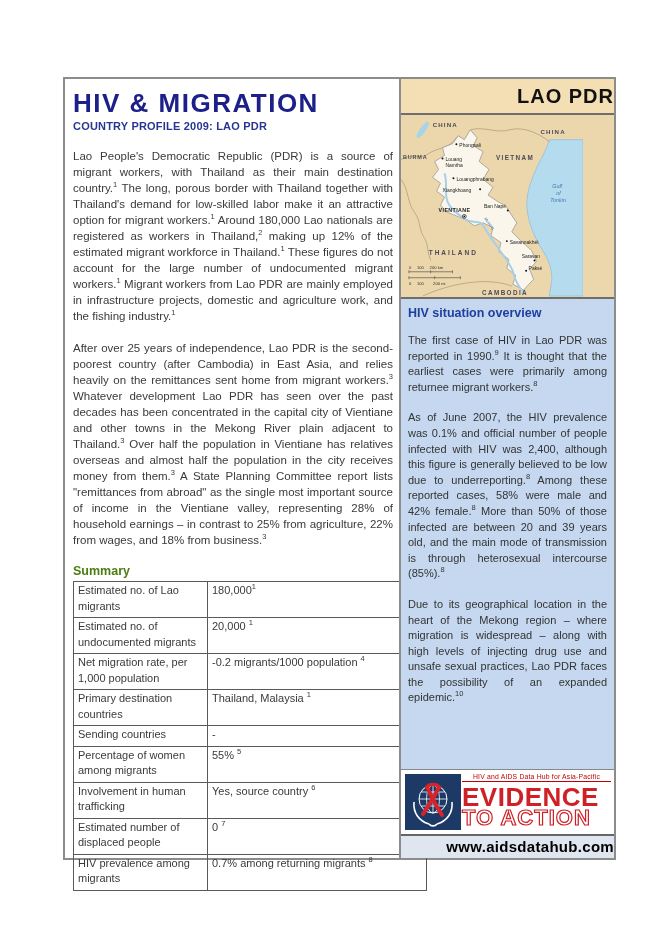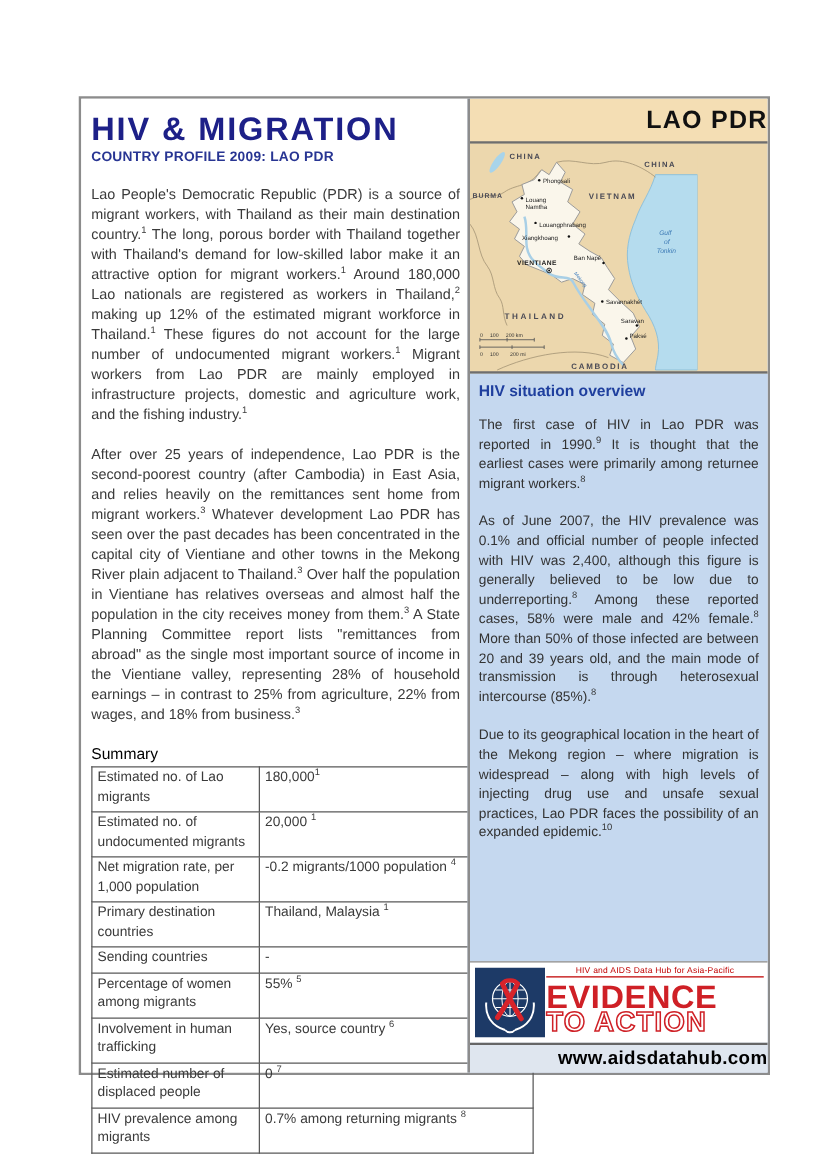--- a/index.html
+++ b/index.html
@@ -5,36 +5,36 @@
   html,body{margin:0;padding:0;}
   body{
     width:664px;height:940px;background:#ffffff;position:relative;
     font-family:"Liberation Sans",sans-serif;color:#3a3a3a;
   }
   .page{
     position:absolute;left:63px;top:77px;width:549px;height:779px;
     border:2px solid #8c8c8c;display:flex;background:#fff;box-sizing:content-box;
   }
   
-  .left-col{width:309px;box-sizing:border-box;padding:6px 6px 0 6px;background:#fff;}
+  .left-col{width:334px;box-sizing:border-box;padding:6px 6px 0 6px;background:#fff;}
   .doc-title{
     font-size:26px;font-weight:bold;color:#1d2088;letter-spacing:1.5px;
     margin:4px 0 0 2px;line-height:28px;
   }
   .doc-subtitle{
     font-size:11px;font-weight:bold;color:#283593;letter-spacing:.2px;
     margin:3px 0 16px 2px;
   }
   .body-par{
     font-size:11.5px;line-height:16px;text-align:justify;color:#3a3a3a;
     margin:0 0 16px 2px;
   }
   sup{font-size:7.5px;line-height:0;vertical-align:super;}
   .summary-heading{
-    font-size:12.5px;font-weight:normal;color:#000000;margin:2px 0 3px 2px;
+    font-size:12.5px;font-weight:bold;color:#4d7c0f;margin:2px 0 3px 2px;
   }
   table.summary{
     border-collapse:collapse;width:354px;margin-left:2px;
   }
   table.summary td{
     border:1px solid #595959;font-size:11px;line-height:15.5px;
     padding:1px 4px 3px 4px;vertical-align:top;color:#3a3a3a;
   }
   table.summary td:first-child{width:125px;}
   

